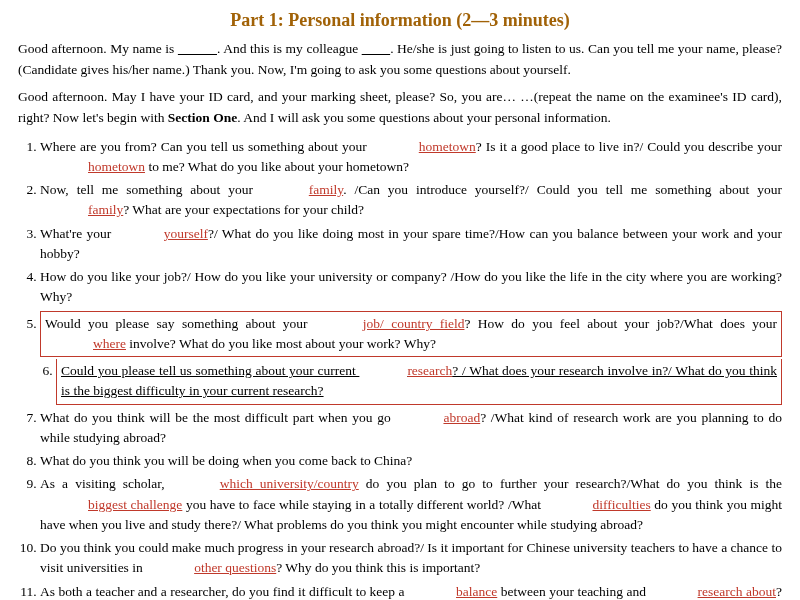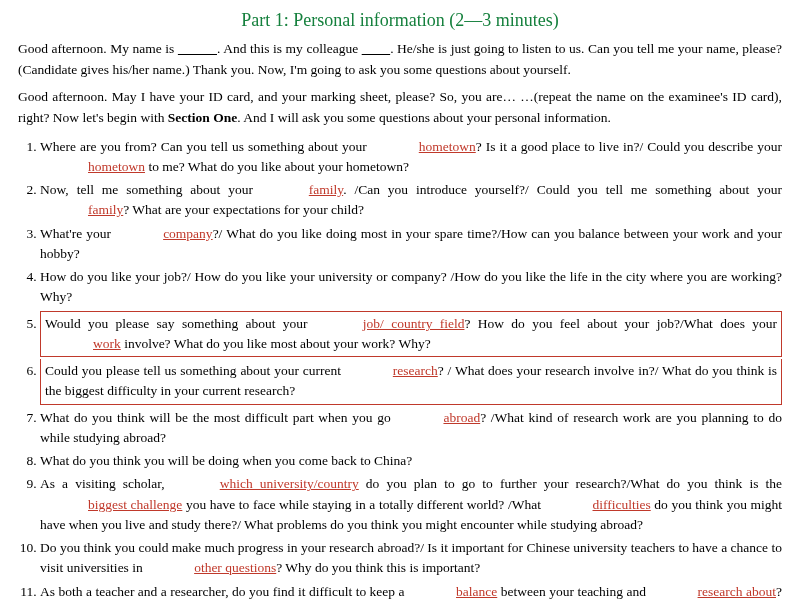--- a/index.html
+++ b/index.html
@@ -7,23 +7,23 @@
       width: 800px;
       min-height: 600px;
       background: #fff;
       font-family: Times New Roman, serif;
       font-size: 13.5px;
       color: #000;
       padding: 10px 18px 10px 18px;
     }
     h1 {
       text-align: center;
-      color: #15803d;
+      color: #a16207;
       font-size: 18px;
-      font-weight: normal;
+      font-weight: bold;
       margin-bottom: 8px;
     }
     .intro {
       margin-bottom: 6px;
       line-height: 1.55;
       text-align: justify;
       font-family: Liberation Serif, serif;
     }
     .intro2 {
       margin-bottom: 8px;
@@ -57,29 +57,29 @@
 </p>
 
 <ol>
   <li>
     Where are you from? Can you tell us something about your <span class="red-underline">hometown</span>? Is it a good place to live in?/ Could you describe your <span class="red-underline">hometown</span> to me? What do you like about your hometown?
   </li>
   <li>
     Now, tell me something about your <span class="red-underline">family</span>. /Can you introduce yourself?/ Could you tell me something about your <span class="red-underline">family</span>? What are your expectations for your child?
   </li>
   <li>
-    What're your <span class="red-underline">company</span>?/ What do you like doing most in your spare time?/How can you balance between your work and your hobby?
+    What're your <span class="red-underline">yourself</span>?/ What do you like doing most in your spare time?/How can you balance between your work and your hobby?
   </li>
   <li>
     How do you like your job?/ How do you like your university or company? /How do you like the life in the city where you are working? Why?
   </li>
   <li style="border: 1.5px solid #c0392b; padding: 2px 4px; list-style-position: outside; margin-left: 0; padding-left: 4px;">
-    Would you please say something about your <span class="red-underline">job/ country field</span>? How do you feel about your job?/What does your <span class="red-underline">work</span> involve? What do you like most about your work? Why?
+    Would you please say something about your <span class="red-underline">job/ country field</span>? How do you feel about your job?/What does your <span class="red-underline">where</span> involve? What do you like most about your work? Why?
   </li>
-  <li style="border: 1.5px solid #c0392b; border-top: none; padding: 2px 4px; list-style-position: outside; margin-left: 0; padding-left: 4px; margin-top: -1px;">
+  <li style="border: 1.5px solid #c0392b; border-top: none; padding: 2px 4px; list-style-position: outside; margin-left: 16px; padding-left: 4px; margin-top: -1px; text-decoration: underline;">
     Could you please tell us something about your current <span class="red-underline">research</span>? / What does your research involve in?/ What do you think is the biggest difficulty in your current research?
   </li>
   <li>
     What do you think will be the most difficult part when you go <span class="red-underline">abroad</span>? /What kind of research work are you planning to do while studying abroad?
   </li>
   <li>
     What do you think you will be doing when you come back to China?
   </li>
   <li>
     As a visiting scholar, <span class="red-underline">which university/country</span> do you plan to go to further your research?/What do you think is the <span class="red-underline">biggest challenge</span> you have to face while staying in a totally different world? /What <span class="red-underline">difficulties</span> do you think you might have when you live and study there?/ What problems do you think you might encounter while studying abroad?

